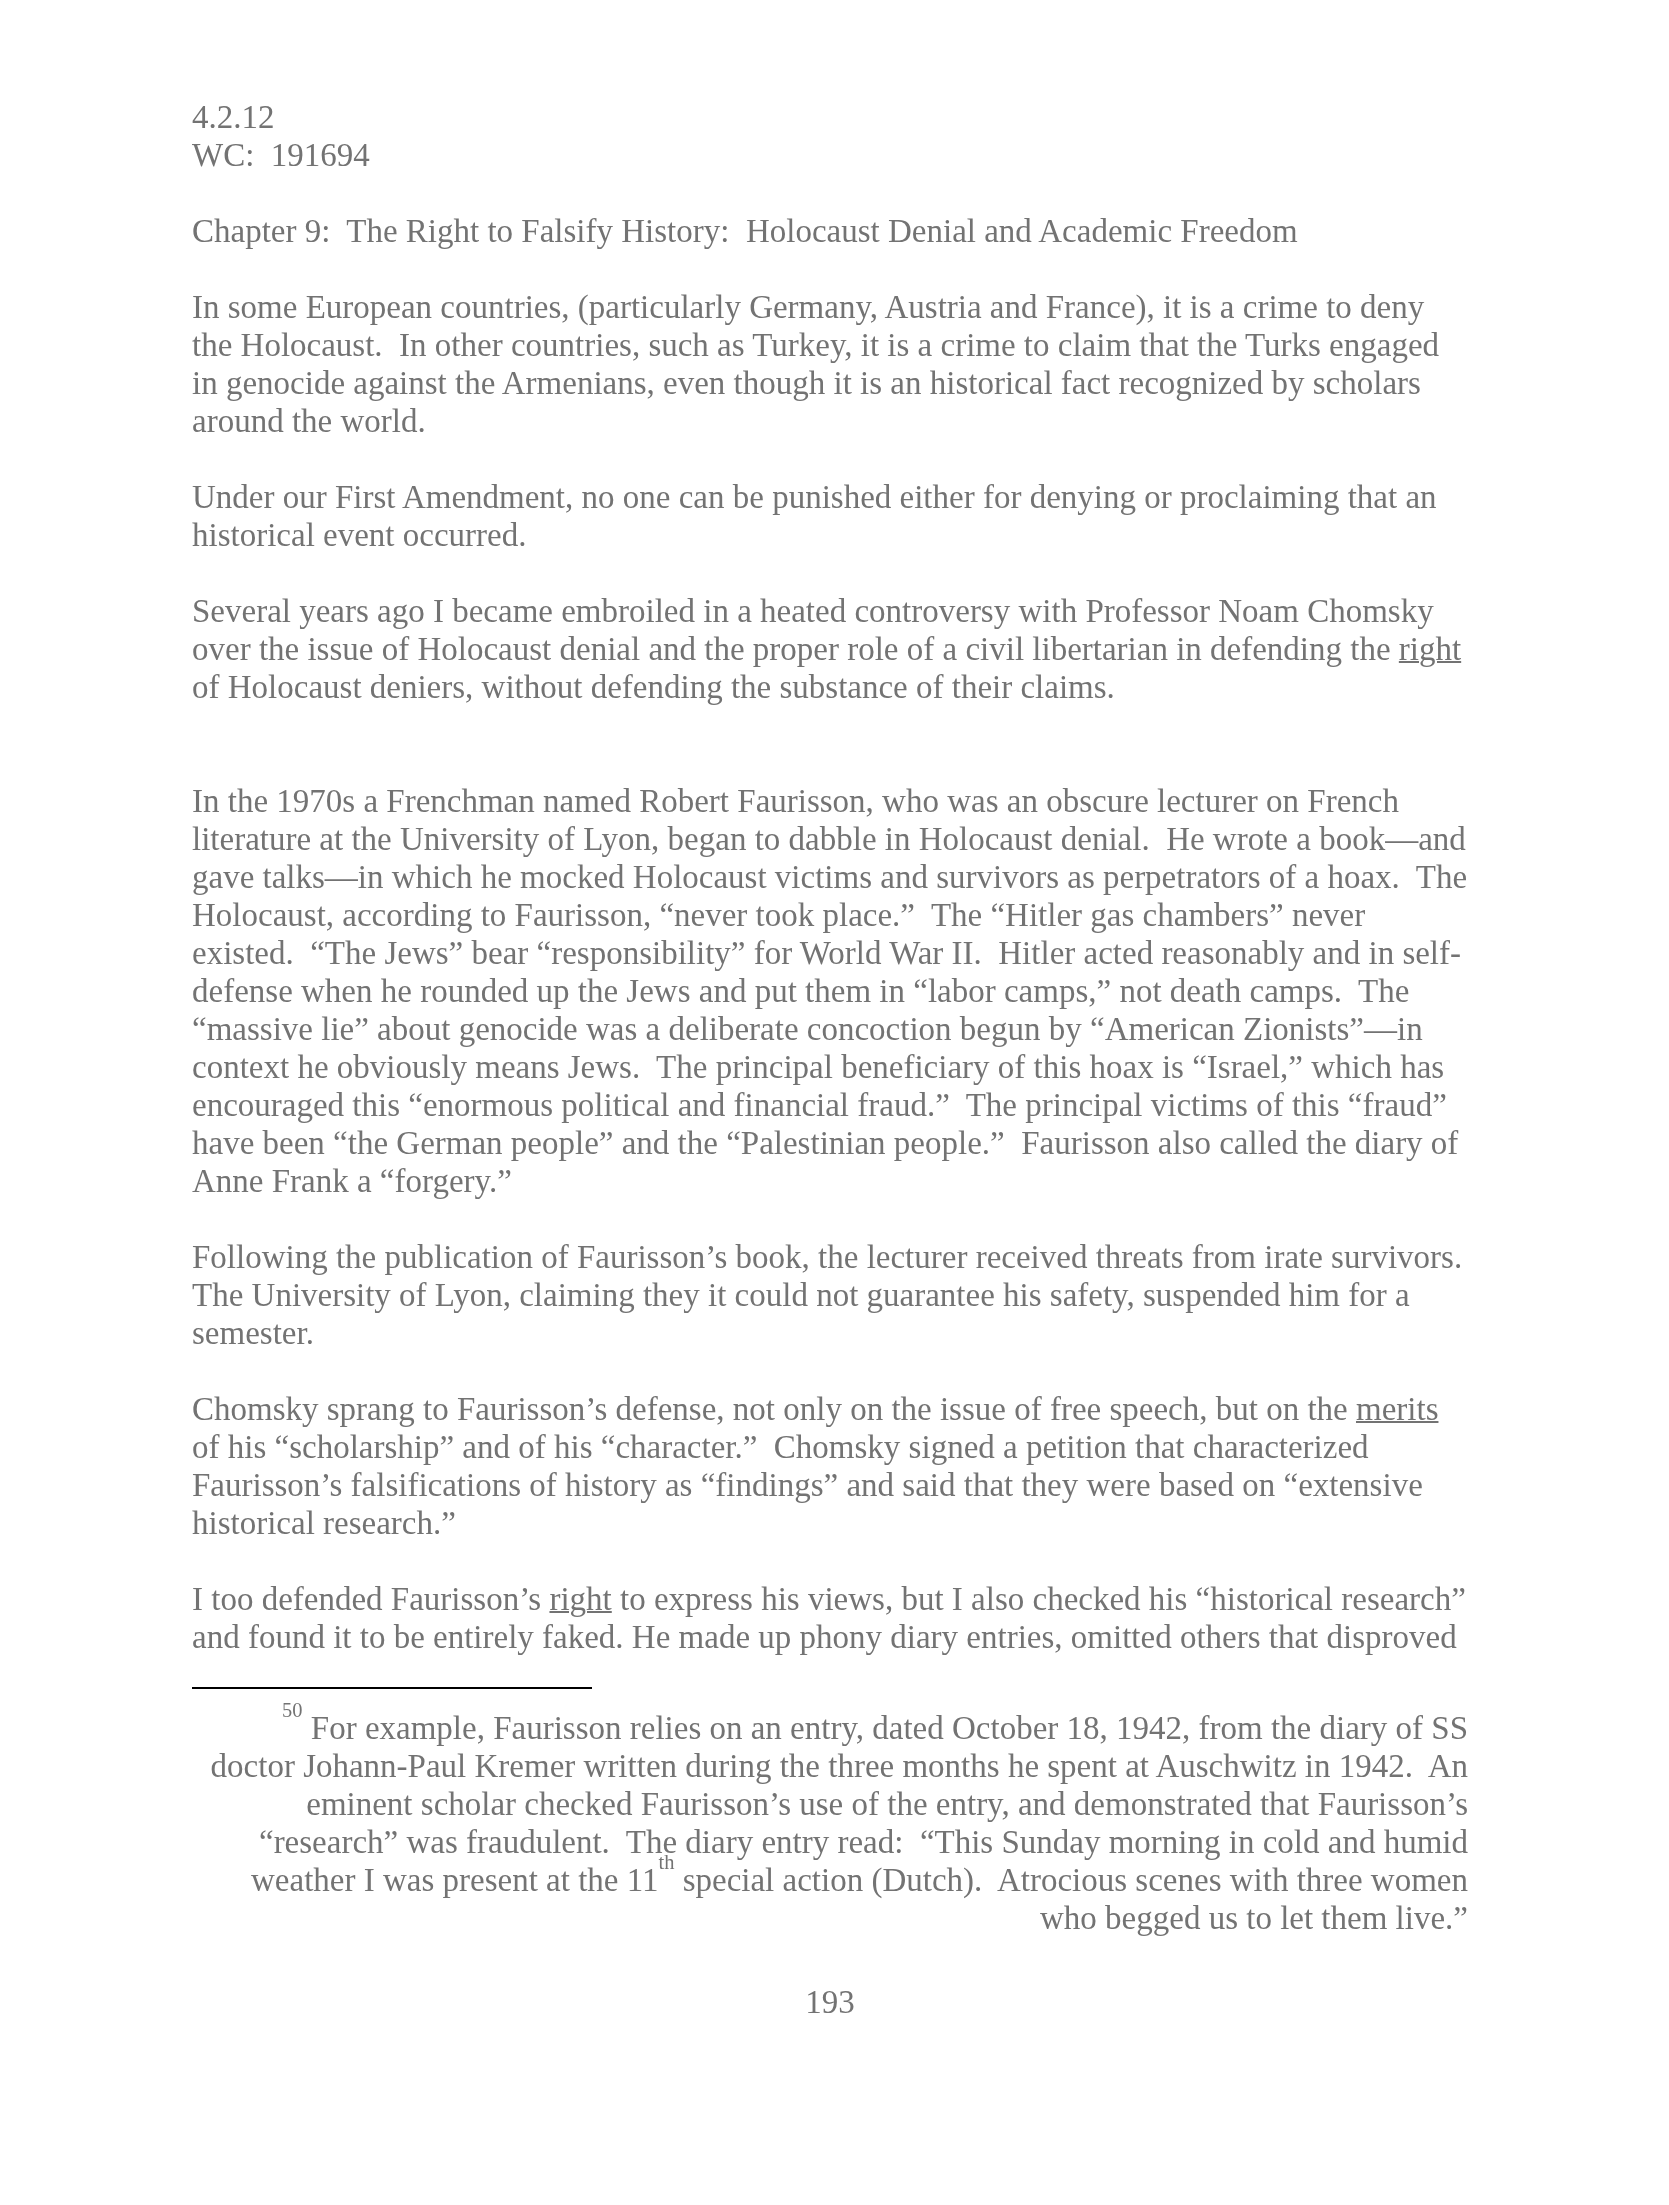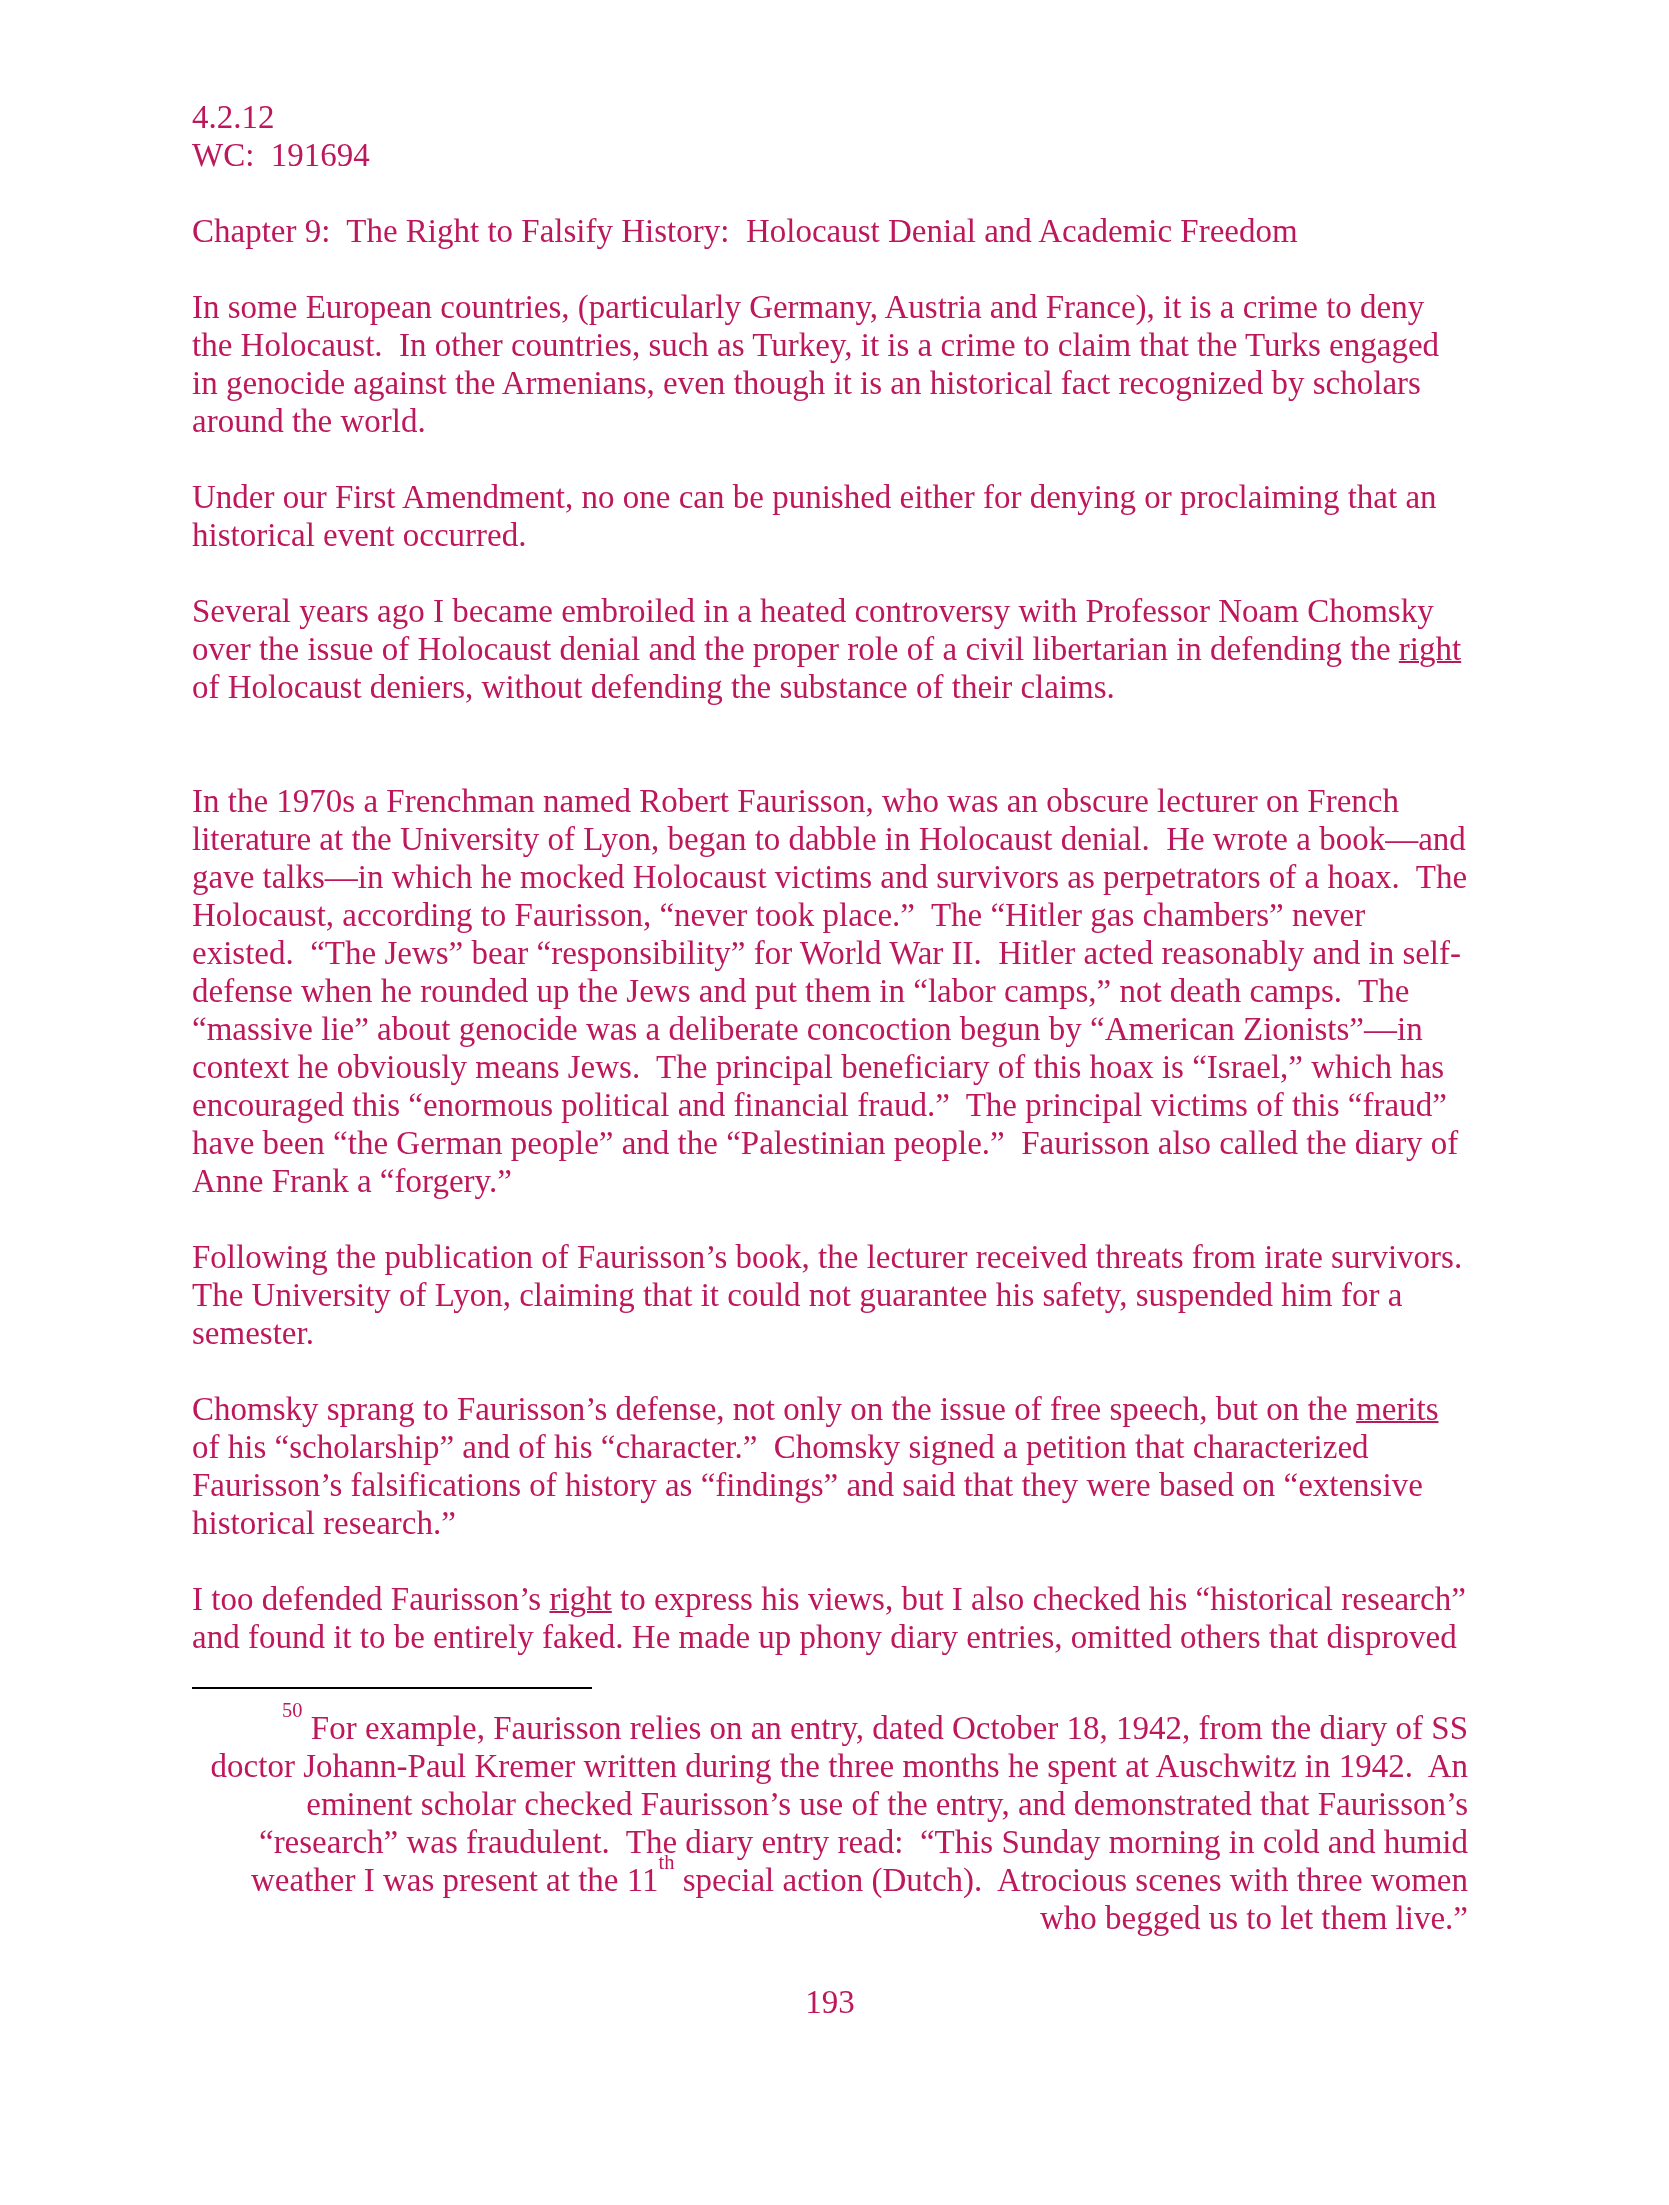--- a/index.html
+++ b/index.html
@@ -5,21 +5,21 @@
   html, body {
     margin: 0;
     padding: 0;
     background: #ffffff;
   }
   .page {
     position: relative;
     width: 1669px;
     height: 2205px;
     background: #ffffff;
-    color: #be185d;
+    color: #737373;
     font-family: "Liberation Serif", serif;
     font-size: 33px;
     line-height: 38px;
     overflow: hidden;
   }
   .content {
     position: absolute;
     left: 192px;
     top: 98px;
     width: 1276px;
@@ -85,21 +85,21 @@
       <div class="hdr-line">4.2.12</div>
       <div class="hdr-line">WC:  191694</div>
     </div>
 
     <div class="title">Chapter 9:  The Right to Falsify History:  Holocaust Denial and Academic Freedom</div>
 
     <p class="para">In some European countries, (particularly Germany, Austria and France), it is a crime to deny the Holocaust.  In other countries, such as Turkey, it is a crime to claim that the Turks engaged in genocide against the Armenians, even though it is an historical fact recognized by scholars around the world.</p>
     <p class="para">Under our First Amendment, no one can be punished either for denying or proclaiming that an historical event occurred.</p>
     <p class="para">Several years ago I became embroiled in a heated controversy with Professor Noam Chomsky over the issue of Holocaust denial and the proper role of a civil libertarian in defending the <span class="u">right</span> of Holocaust deniers, without defending the substance of their claims.</p>
     <p class="para gap2">In the 1970s a Frenchman named Robert Faurisson, who was an obscure lecturer on French literature at the University of Lyon, began to dabble in Holocaust denial.  He wrote a book—and gave talks—in which he mocked Holocaust victims and survivors as perpetrators of a hoax.  The Holocaust, according to Faurisson, “never took place.”  The “Hitler gas chambers” never existed.  “The Jews” bear “responsibility” for World War II.  Hitler acted reasonably and in self-defense when he rounded up the Jews and put them in “labor camps,” not death camps.  The “massive lie” about genocide was a deliberate concoction begun by “American Zionists”—in context he obviously means Jews.  The principal beneficiary of this hoax is “Israel,” which has encouraged this “enormous political and financial fraud.”  The principal victims of this “fraud” have been “the German people” and the “Palestinian people.”  Faurisson also called the diary of Anne Frank a “forgery.”</p>
-    <p class="para">Following the publication of Faurisson’s book, the lecturer received threats from irate survivors.  The University of Lyon, claiming that it could not guarantee his safety, suspended him for a semester.</p>
+    <p class="para">Following the publication of Faurisson’s book, the lecturer received threats from irate survivors.  The University of Lyon, claiming they it could not guarantee his safety, suspended him for a semester.</p>
     <p class="para">Chomsky sprang to Faurisson’s defense, not only on the issue of free speech, but on the <span class="u">merits</span> of his “scholarship” and of his “character.”  Chomsky signed a petition that characterized Faurisson’s falsifications of history as “findings” and said that they were based on “extensive historical research.”</p>
     <p class="para">I too defended Faurisson’s <span class="u">right</span> to express his views, but I also checked his “historical research” and found it to be entirely faked. He made up phony diary entries, omitted others that disproved</p>
 
     <div class="fnsep"></div>
     <div class="footnote"><sup class="fn">50</sup> For example, Faurisson relies on an entry, dated October 18, 1942, from the diary of SS doctor Johann-Paul Kremer written during the three months he spent at Auschwitz in 1942.  An eminent scholar checked Faurisson’s use of the entry, and demonstrated that Faurisson’s “research” was fraudulent.  The diary entry read:  “This Sunday morning in cold and humid weather I was present at the 11<sup class="fn">th</sup> special action (Dutch).  Atrocious scenes with three women who begged us to let them live.”</div>
 
     <div class="page-number">193</div>
   </div>
 
 </div>

